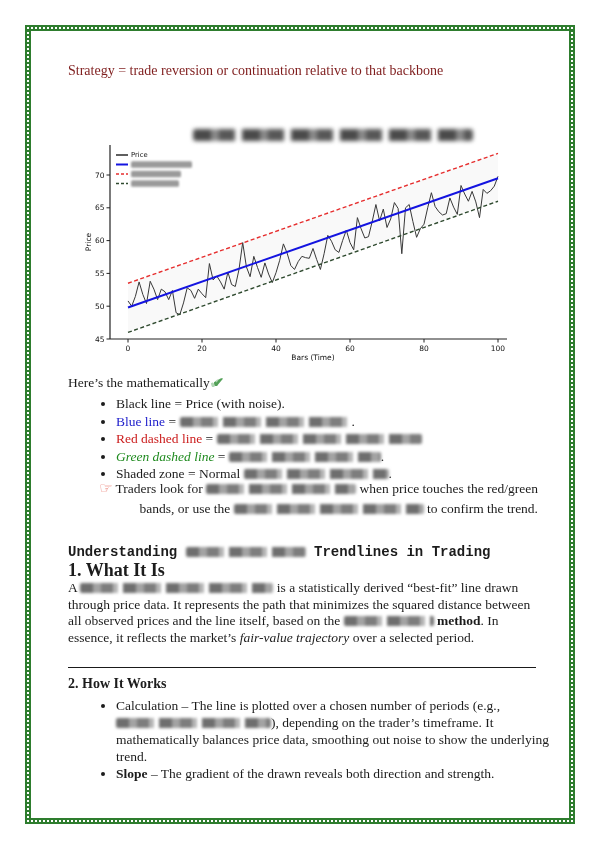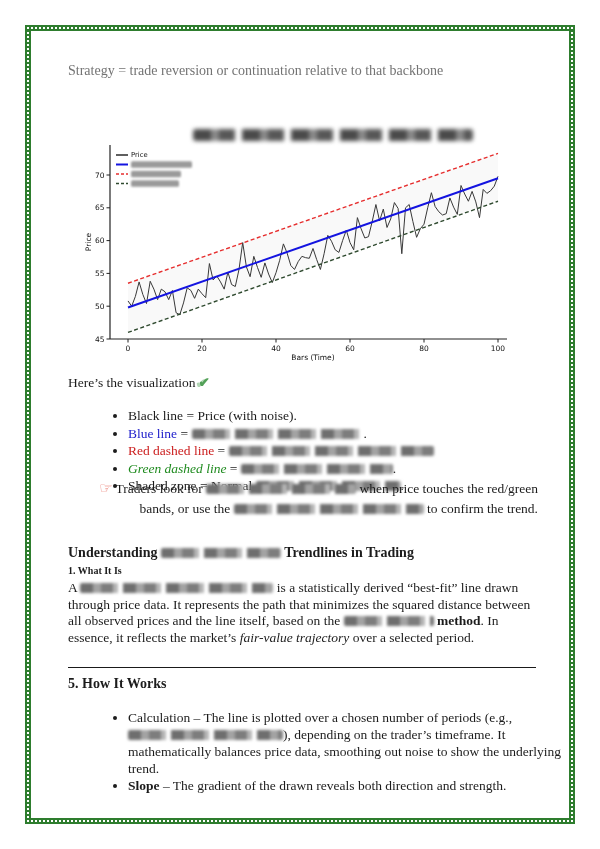--- a/index.html
+++ b/index.html
@@ -3,36 +3,36 @@
 <meta charset="utf-8">
 <style>
   html,body{margin:0;padding:0;background:#fff;}
   .page{position:relative;width:600px;height:849px;background:#fff;overflow:hidden;
         font-family:"Liberation Serif","DejaVu Serif",serif;color:#1c1c1c;}
   .frame{position:absolute;left:25px;top:25px;width:550px;height:799px;
          border:6px solid #2e7d2e;box-sizing:border-box;}
   .frame::after{content:"";position:absolute;inset:-4px;border:2px dotted #ffffff;pointer-events:none;}
   .content{position:absolute;left:68px;top:0;width:468px;font-size:13.5px;line-height:17px;}
   .abs{position:absolute;}
-  .strategy{top:62px;left:0;width:468px;font-size:14px;color:#737373;}
+  .strategy{top:62px;left:0;width:468px;font-size:14px;color:#7f1d1d;}
   .chart-wrap{top:120px;left:15px;width:455px;height:246px;}
   .redact{display:inline-block;height:10px;border-radius:2px;vertical-align:-1px;
           background:repeating-linear-gradient(90deg,#6e6e6e 0 13px,#a3a3a3 13px 21px,#7d7d7d 21px 33px,#b5b5b5 33px 38px,rgba(0,0,0,0) 38px 43px);
           filter:blur(1.8px);}
   .redact-title{position:absolute;left:110px;top:9px;width:280px;height:12px;border-radius:3px;
           background:repeating-linear-gradient(90deg,#4a4a4a 0 18px,#8a8a8a 18px 26px,#575757 26px 42px,rgba(0,0,0,0) 42px 49px);
           filter:blur(2.2px);}
   .viz-head{top:374px;left:0;font-size:13.5px;}
   .check{color:#53a158;font-weight:700;text-shadow:-3px 1px 0 rgba(83,161,88,0.45);padding-left:3px;}
-  ul.doc-list{margin:16px;padding-left:44px;list-style:disc;}
+  ul.doc-list{margin:4px;padding-left:44px;list-style:disc;}
   .viz-list{top:391px;left:0;width:468px;line-height:17.5px;}
   .note{top:478px;left:0;width:470px;line-height:20px;text-align:right;}
   .pointer{color:#e8756a;font-size:15px;padding-right:3px;}
-  .sec-head{top:544px;left:0;font-weight:700;font-size:14px;}
-  .sub-head{top:562px;left:0;font-weight:700;font-size:10px;}
+  .sec-head{top:544px;left:0;font-weight:700;font-size:14px;font-family:Liberation Mono, monospace;}
+  .sub-head{top:562px;left:0;font-weight:700;font-size:18px;}
   .para1{top:580px;left:0;width:468px;line-height:16.5px;}
   .rule{top:667px;left:0;width:468px;border-top:1.5px solid #1a1a1a;height:0;}
   .sec2-head{top:675px;left:0;font-weight:700;font-size:14px;}
   .sec2-list{top:693px;left:0;width:462px;line-height:17px;}
   .chart-svg text{font-family:"DejaVu Sans","Liberation Sans",sans-serif;fill:#111;}
   .lredact{filter:blur(1.2px);}
 </style>
 </head>
 <body>
 
@@ -84,41 +84,41 @@
           <line x1="33" y1="44.5" x2="45" y2="44.5" stroke="#1414e0" stroke-width="2"></line>
           <rect x="48" y="41.3" width="61" height="6.4" rx="1.5" fill="#9a9a9a" class="lredact"></rect>
           <line x1="33" y1="54" x2="45" y2="54" stroke="#e62e2e" stroke-width="1.4" stroke-dasharray="3,2"></line>
           <rect x="48" y="50.8" width="50" height="6.4" rx="1.5" fill="#9a9a9a" class="lredact"></rect>
           <line x1="33" y1="63.5" x2="45" y2="63.5" stroke="#2f4a2f" stroke-width="1.4" stroke-dasharray="3,2"></line>
           <rect x="48" y="60.3" width="48" height="6.4" rx="1.5" fill="#9a9a9a" class="lredact"></rect>
         </svg>
     </div>
 
     <div class="abs viz-head">
-      <span>Here’s the visualization</span><span class="check">✔</span>
+      <span>Here’s the mathematically</span><span class="check">✔</span>
     </div>
 
     <ul class="abs doc-list viz-list">
         <li><span>Black line = Price (with noise).</span></li>
         <li><span style="color: rgb(34, 34, 204);">Blue line</span><span> = </span><span class="redact" style="width: 172px;"></span><span>.</span></li>
         <li><span style="color: rgb(204, 32, 32);">Red dashed line</span><span> = </span><span class="redact" style="width: 205px;"></span></li>
         <li><span style="color: rgb(30, 138, 30); font-style: italic;">Green dashed line</span><span> = </span><span class="redact" style="width: 152px;"></span><span>.</span></li>
         <li><span>Shaded zone = Normal </span><span class="redact" style="width: 145px;"></span><span>.</span></li>
       </ul>
 
     <div class="abs note">
       <span class="pointer">☞</span><span><span>Traders look for </span><span class="redact" style="width: 150px;"></span><span> when price touches the red/green bands, or use the </span><span class="redact" style="width: 190px;"></span><span> to confirm the trend.</span></span>
     </div>
 
     <div class="abs sec-head"><span>Understanding </span><span class="redact" style="width: 120px;"></span><span> Trendlines in Trading</span></div>
     <div class="abs sub-head">1. What It Is</div>
     <div class="abs para1"><span>A </span><span class="redact" style="width: 193px;"></span><span> is a statistically derived “best-fit” line drawn through price data. It represents the path that minimizes the squared distance between all observed prices and the line itself, based on the </span><span class="redact" style="width: 90px;"></span><span> </span><span style="font-weight: 700;">method</span><span>. In essence, it reflects the market’s </span><span style="font-style: italic;">fair-value trajectory</span><span> over a selected period.</span></div>
 
     <div class="abs rule"></div>
 
-    <div class="abs sec2-head">5. How It Works</div>
+    <div class="abs sec2-head">2. How It Works</div>
     <ul class="abs doc-list sec2-list">
         <li><span style="font-weight: 400;">Calculation</span><span> – The line is plotted over a chosen number of periods (e.g., </span><span class="redact" style="width: 155px;"></span><span>), depending on the trader’s timeframe. It mathematically balances price data, smoothing out noise to show the underlying trend.</span></li>
         <li><span style="font-weight: 700;">Slope</span><span> – The gradient of the drawn reveals both direction and strength.</span></li>
       </ul>
 
   </div>
 </div>
 
 </body></html>

